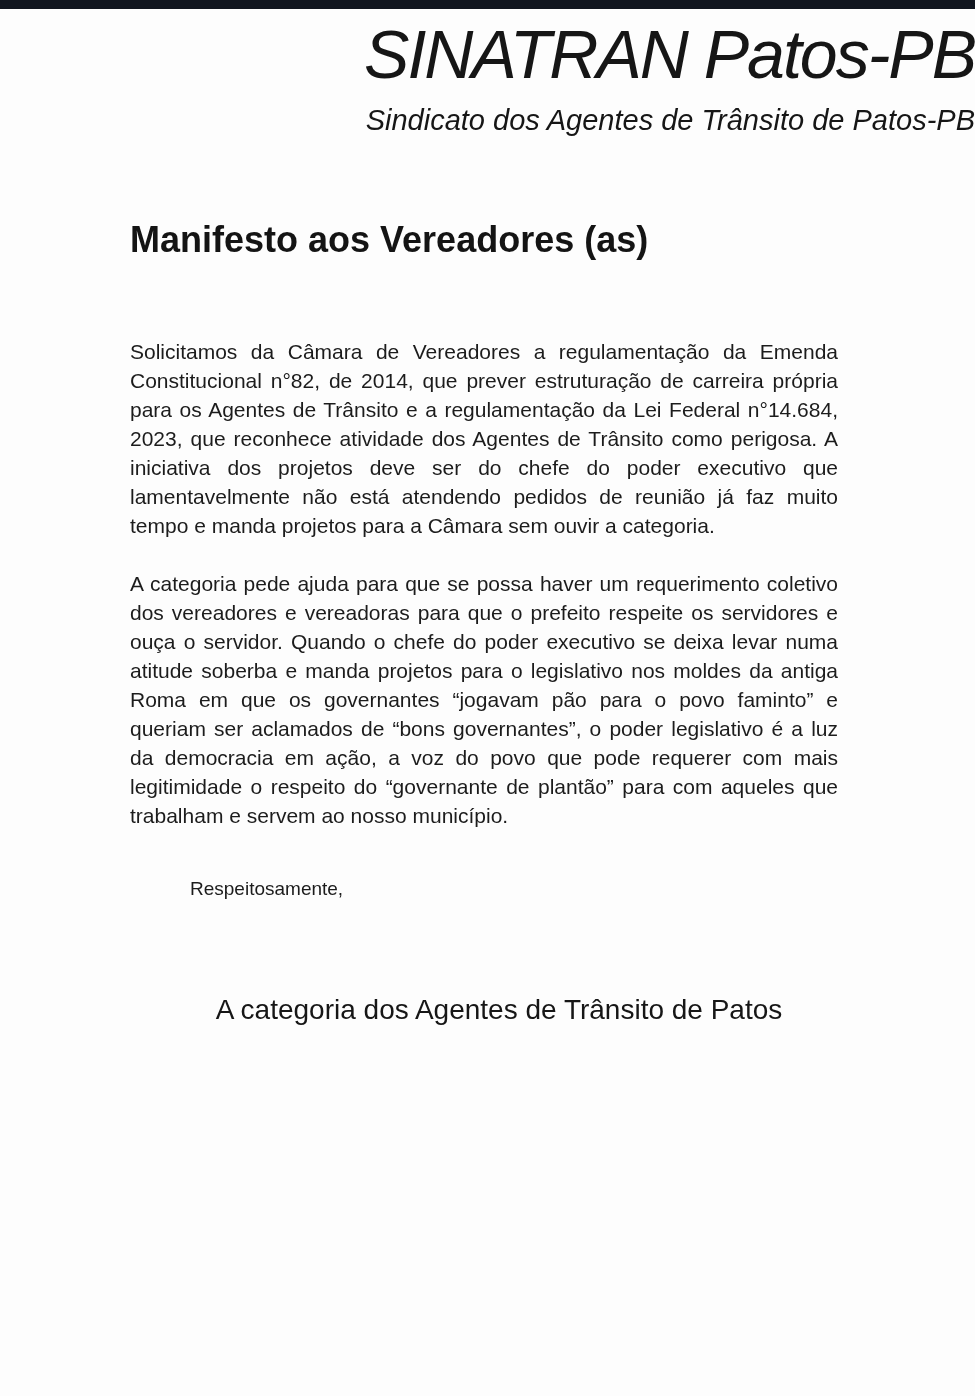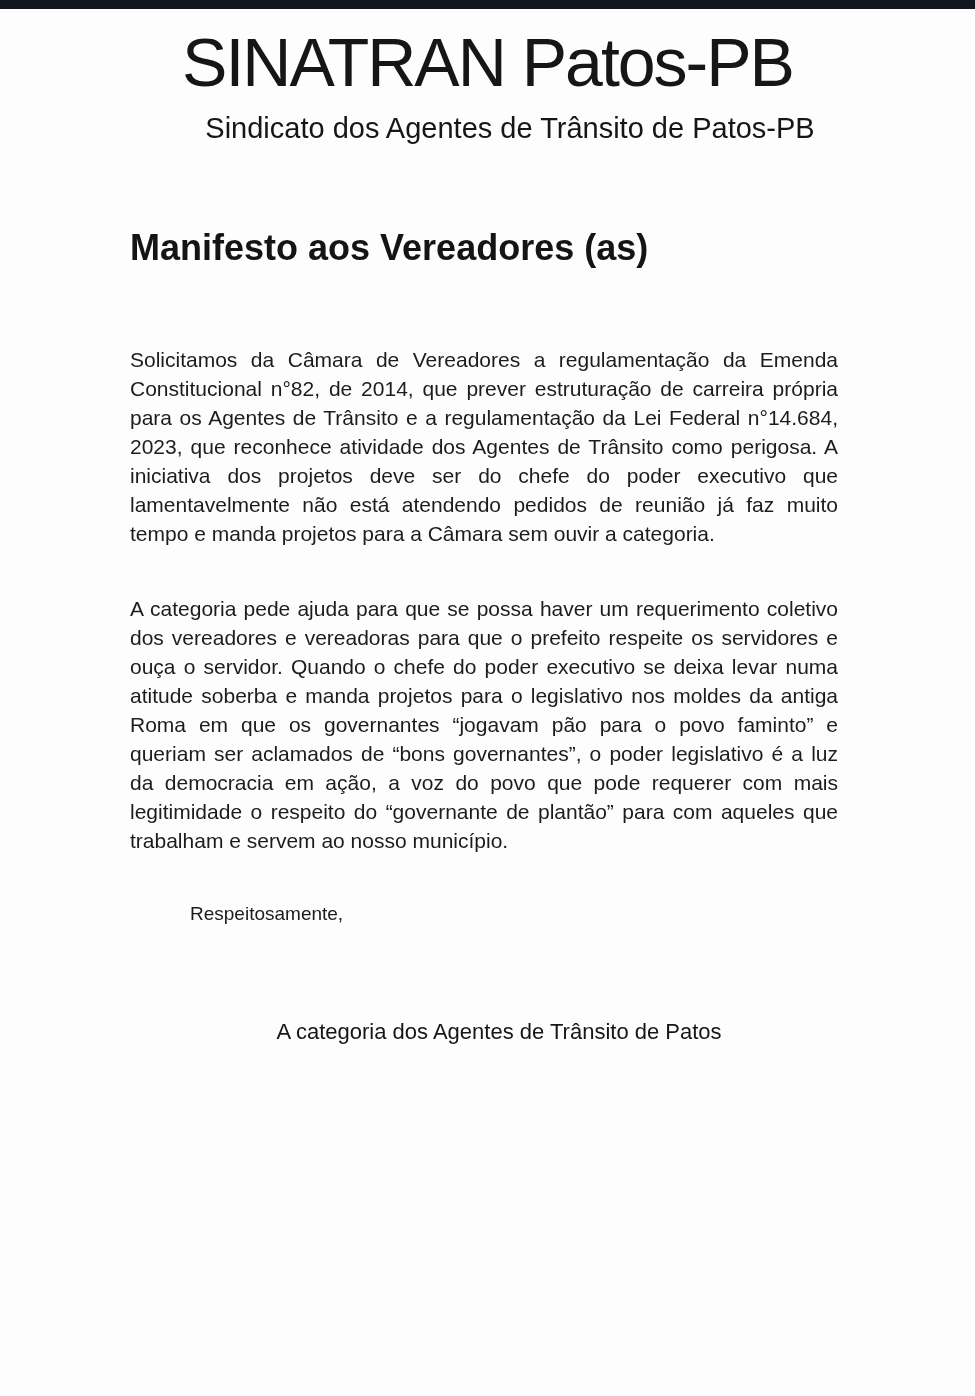--- a/index.html
+++ b/index.html
@@ -16,22 +16,23 @@
   }
   .top-bar {
     width: 100%;
     height: 9px;
     background: #11161f;
   }
   .page {
     width: 975px;
   }
   .doc-header {
-    text-align: center;
-    margin-top: 18px;
+    text-align: right;
+    margin-top: 10px;
+    font-style: italic;
   }
   .doc-title {
     font-size: 68px;
     font-weight: 400;
     letter-spacing: -2px;
     line-height: 1.05;
     margin: 0;
     color: #161616;
   }
   .doc-subtitle {
@@ -55,35 +56,35 @@
     font-size: 21px;
     line-height: 29px;
     text-align: justify;
     margin: 0;
     color: #1c1c1c;
   }
   .body-paragraph.first {
     margin-top: 76px;
   }
   .body-paragraph.second {
-    margin-top: 46px;
+    margin-top: 29px;
   }
   .dateline {
     font-size: 18px;
     text-align: right;
     margin: 58px 0 0 0;
     color: #1c1c1c;
   }
   .closing {
     font-size: 19px;
     margin: 48px 0 0 60px;
     color: #1c1c1c;
   }
   .signature {
-    font-size: 22px;
+    font-size: 28px;
     text-align: center;
     margin: 94px 0 0 30px;
     color: #161616;
   }
 </style>
 </head>
 <body>
 
 <div class="page">
 

